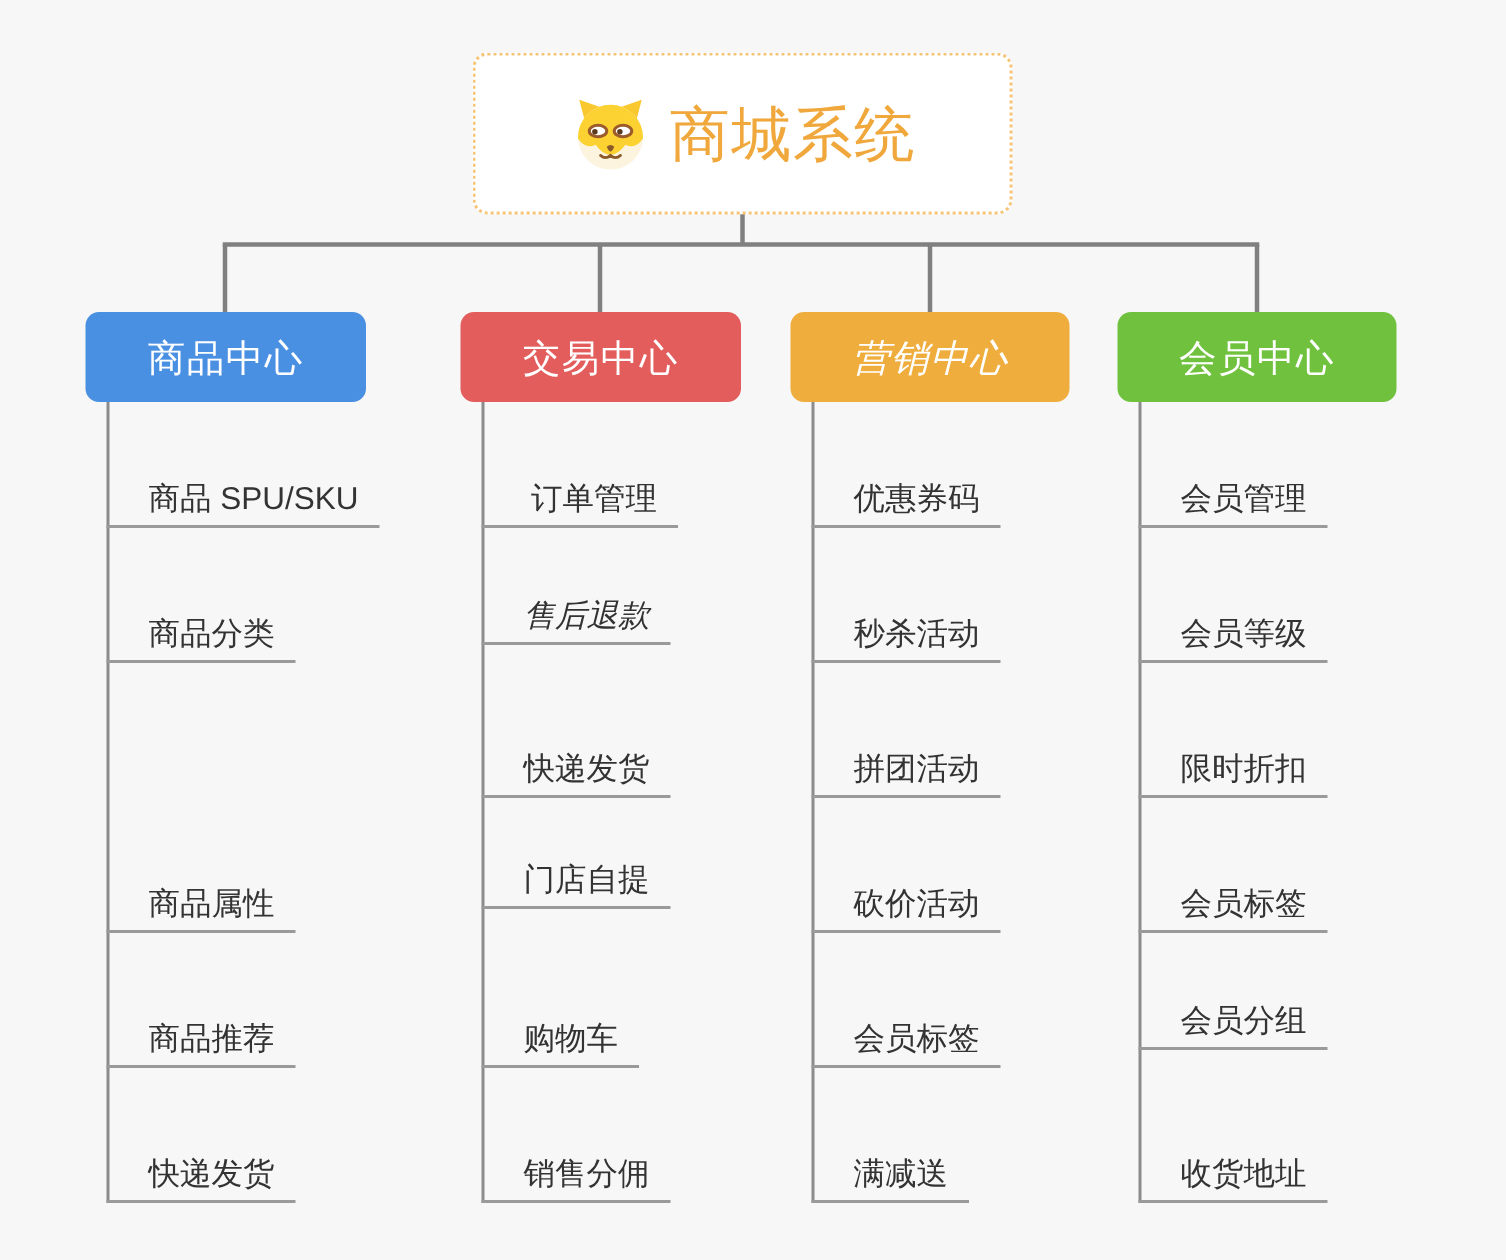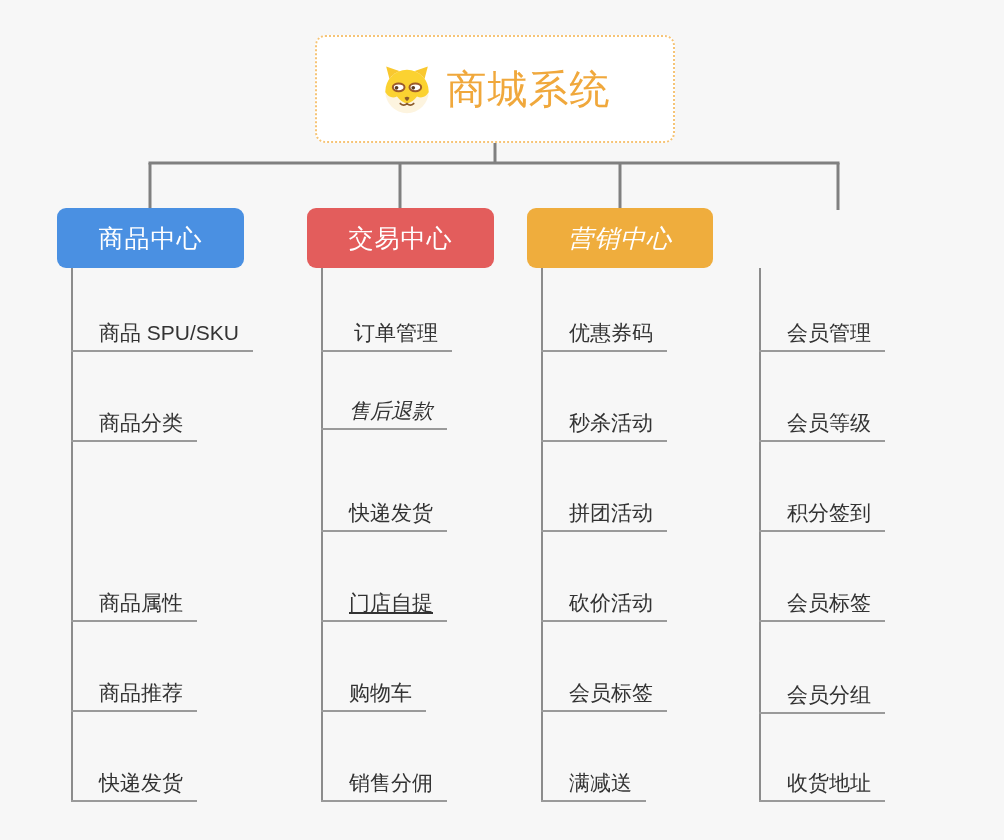--- a/index.html
+++ b/index.html
@@ -118,41 +118,44 @@
       </div>
 
   <div class="branch">
     <div class="branch-header" style="background: rgb(227, 93, 92);">
       <span class="branch-label">交易中心</span>
     </div>
     <div class="trunk"></div>
   <div class="leaf" style="top: 106px; padding-left: 33px;">订单管理</div>
         <div class="leaf" style="top: 184px; font-style: italic;">售后退款</div>
         <div class="leaf" style="top: 286px;">快递发货</div>
-        <div class="leaf" style="top: 376px; text-decoration: underline;">门店自提</div>
+        <div class="leaf" style="top: 360px;">门店自提</div>
         <div class="leaf" style="top: 466px;">购物车</div>
         <div class="leaf" style="top: 556px;">销售分佣</div>
       </div>
 
   <div class="branch">
     <div class="branch-header" style="background: rgb(239, 173, 61); font-style: italic;">
       <span class="branch-label">营销中心</span>
     </div>
     <div class="trunk"></div>
   <div class="leaf" style="top: 106px;">优惠券码</div>
         <div class="leaf" style="top: 196px;">秒杀活动</div>
         <div class="leaf" style="top: 286px;">拼团活动</div>
         <div class="leaf" style="top: 376px;">砍价活动</div>
         <div class="leaf" style="top: 466px;">会员标签</div>
         <div class="leaf" style="top: 556px;">满减送</div>
       </div>
 
   <div class="branch">
+    <div class="branch-header" style="background: rgb(111, 193, 62);">
+      <span class="branch-label">会员中心</span>
+    </div>
     <div class="trunk"></div>
   <div class="leaf" style="top: 106px;">会员管理</div>
         <div class="leaf" style="top: 196px;">会员等级</div>
-        <div class="leaf" style="top: 286px;">积分签到</div>
+        <div class="leaf" style="top: 286px;">限时折扣</div>
         <div class="leaf" style="top: 376px;">会员标签</div>
-        <div class="leaf" style="top: 468px;">会员分组</div>
+        <div class="leaf" style="top: 454px;">会员分组</div>
         <div class="leaf" style="top: 556px;">收货地址</div>
       </div>
 </div>
 </div>
 
 </body></html>

